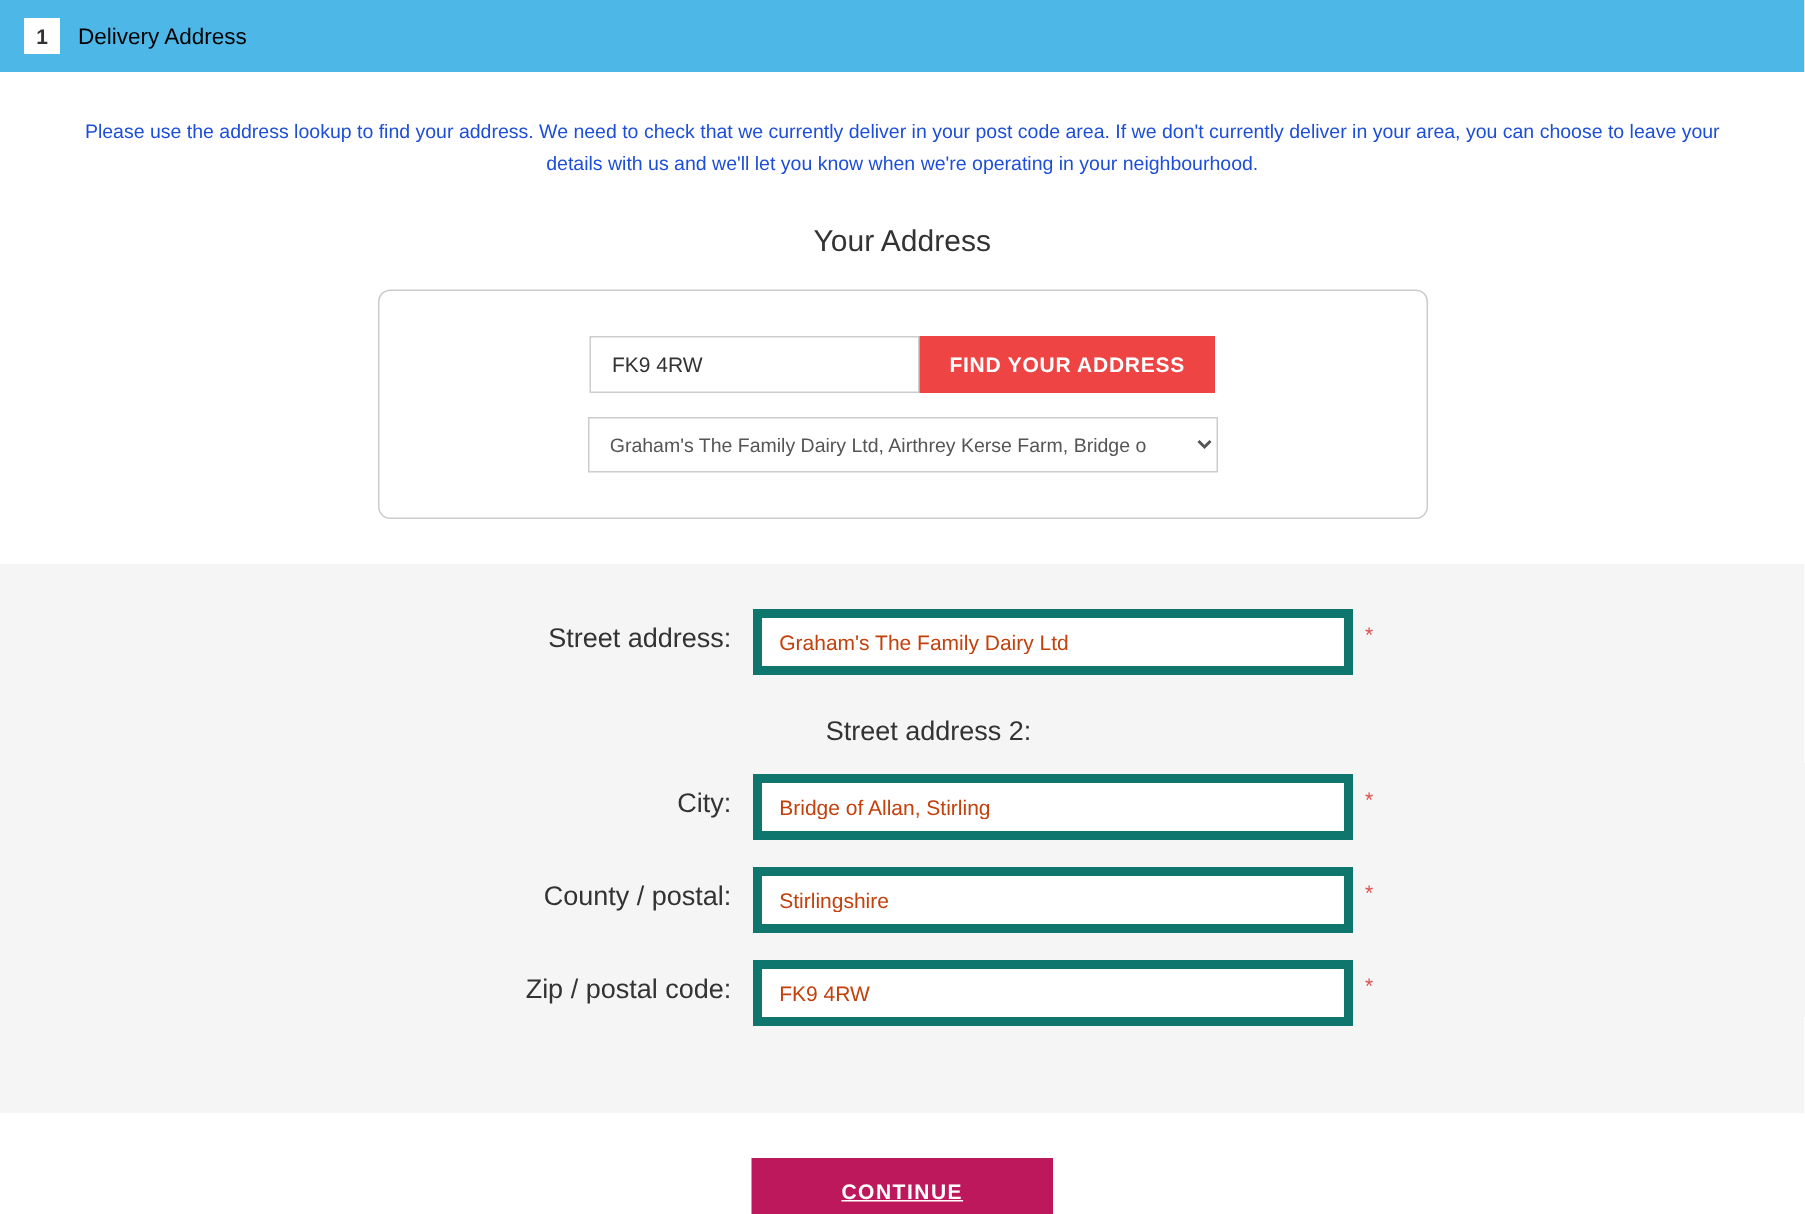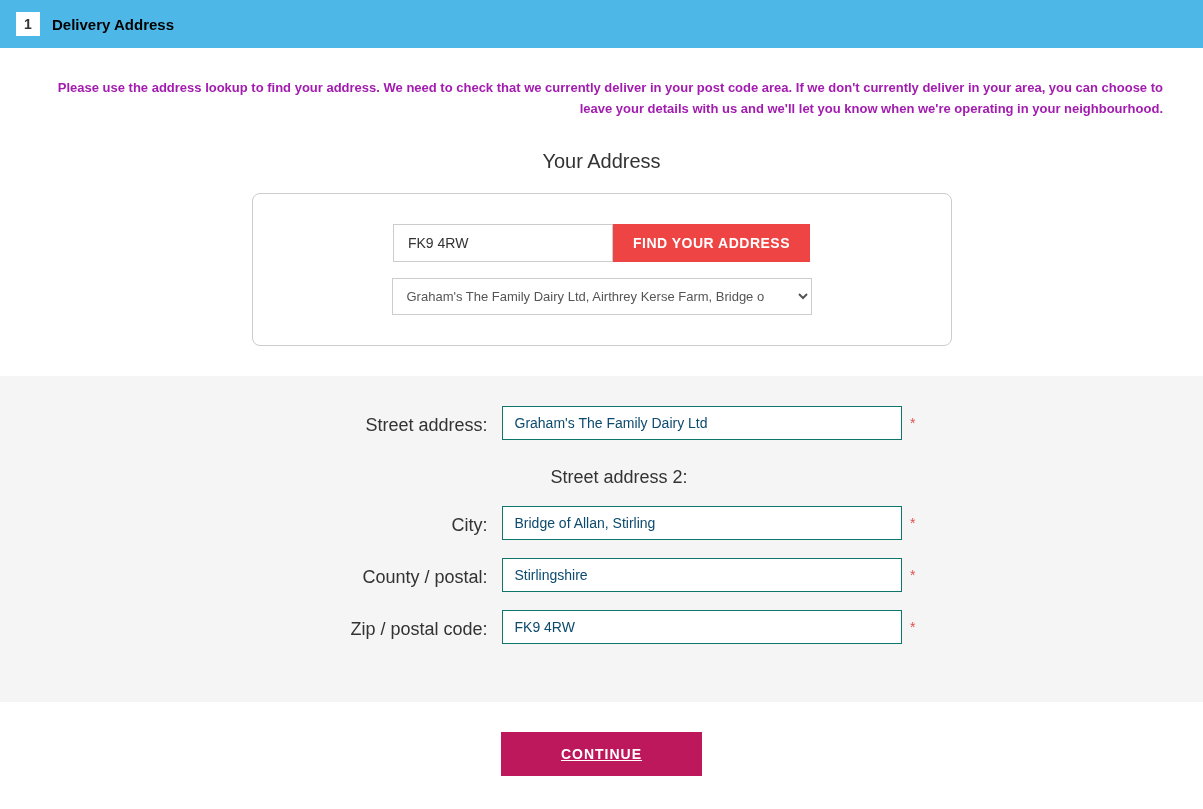--- a/index.html
+++ b/index.html
@@ -31,32 +31,31 @@
       width: 24px;
       height: 24px;
       display: flex;
       align-items: center;
       justify-content: center;
       font-size: 14px;
     }
 
     .step-title {
       color: #000;
-      font-weight: bold;
+      font-weight: normal;
       font-size: 15px;
     }
 
     
     .info-section {
       padding: 30px 40px 20px;
-      text-align: right;
-      color: #a21caf;
+      text-align: center;
+      color: #1d4ed8;
       font-size: 13px;
       line-height: 1.6;
-      font-weight: bold;
     }
 
     
     .your-address-section {
       padding: 10px 40px 30px;
       text-align: center;
     }
 
     .your-address-title {
       font-size: 20px;
@@ -135,24 +134,24 @@
       flex-shrink: 0;
     }
 
     .form-input-wrap {
       position: relative;
       width: 400px;
     }
 
     .form-input {
       width: 100%;
-      border: 1px solid #0f766e;
+      border: 6px solid #0f766e;
       padding: 8px 12px;
       font-size: 14px;
-      color: #0c4a6e;
+      color: #c2410c;
       background: #fff;
       outline: none;
     }
 
     .required-star {
       color: #e05050;
       position: absolute;
       right: -14px;
       top: 9px;
       font-size: 14px;

